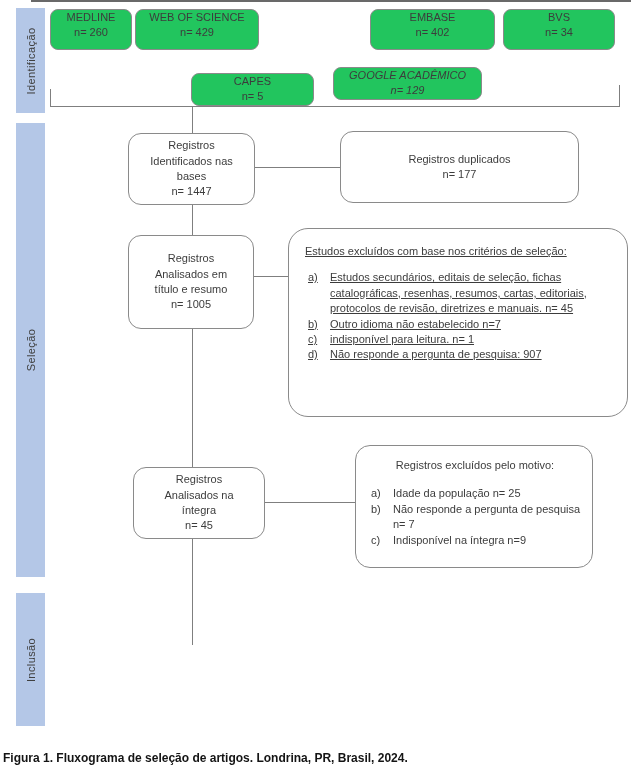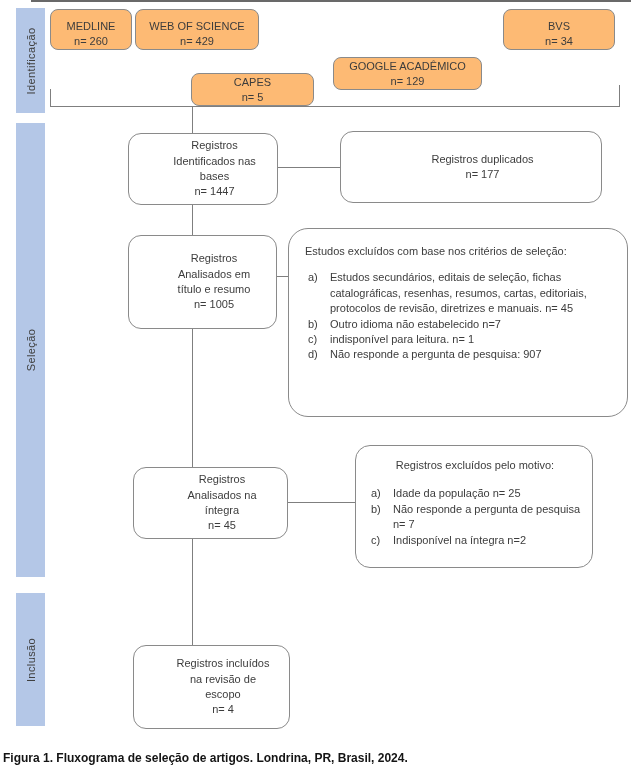--- a/index.html
+++ b/index.html
@@ -15,34 +15,34 @@
   #bar-screening      { top:123px; height:454px; }
   #bar-inclusion      { top:593px; height:133px; }
   .phase-label {
     position:absolute; left:50%; top:50%;
     transform:translate(-50%,-50%) rotate(-90deg);
     white-space:nowrap; font-size:11px; color:#404040; letter-spacing:.4px;
   }
 
   
   .src-box {
-    position:absolute; background:#fdba74; border:1px solid var(--box-border,#8a8a8a);
+    position:absolute; background:#22c55e; border:1px solid var(--box-border,#8a8a8a);
     border-radius:8px; display:flex; flex-direction:column; align-items:center;
-    justify-content:flex-end; font-size:11px; line-height:1.35; color:#3c3c3c; text-align:center;
+    justify-content:flex-start; font-size:11px; line-height:1.35; color:#3c3c3c; text-align:center;
   }
   .flow-box {
     position:absolute; background:#fff; border:1px solid var(--box-border,#8a8a8a);
     border-radius:13px; display:flex; align-items:center; justify-content:center;
-    text-align:center; white-space:pre-line; font-size:11px; line-height:1.4; color:#3c3c3c;padding-left:23px;
+    text-align:center; white-space:pre-line; font-size:11px; line-height:1.4; color:#3c3c3c;
   }
   .detail-box {
     position:absolute; background:#fff; border:1px solid var(--box-border,#8a8a8a);
     font-size:11px; line-height:1.4; color:#3c3c3c; box-sizing:border-box;
   }
-  #box-criteria { left:288px; top:228px; width:340px; height:189px; border-radius:20px; padding:15px 14px 24px 16px; }
+  #box-criteria { left:288px; top:228px; width:340px; height:189px; border-radius:20px; padding:15px 14px 24px 16px;text-decoration:underline; }
   #box-reasons  { left:355px; top:445px; width:238px; height:123px; border-radius:15px; padding:12px 10px 0 12px; }
   .detail-title { }
   #box-reasons .detail-title { text-align:center; }
   .ex-list { margin-top:11px; }
   #box-reasons .ex-list { margin-top:13px; }
   .ex-item { display:flex; }
   .ex-marker { flex:none; width:22px; padding-left:3px; }
   .ex-text { flex:1; }
 
   
@@ -70,30 +70,34 @@
   </div>
 
   <div class="src-box" style="left:50px;top:9px;width:80px;height:39px;">
     <span>MEDLINE</span>
     <span>n= 260</span>
   </div>
   <div class="src-box" style="left:135px;top:9px;width:122px;height:39px;">
     <span>WEB OF SCIENCE</span>
     <span>n= 429</span>
   </div>
+  <div class="src-box" style="left:370px;top:9px;width:123px;height:39px;">
+    <span>EMBASE</span>
+    <span>n= 402</span>
+  </div>
   <div class="src-box" style="left:503px;top:9px;width:110px;height:39px;">
     <span>BVS</span>
     <span>n= 34</span>
   </div>
 
   <div class="src-box" style="left:191px;top:67px;width:121px;height:31px;margin-top:6px;">
     <span>CAPES</span>
     <span>n= 5</span>
   </div>
-  <div class="src-box" style="left:333px;top:57px;width:147px;height:31px;">
+  <div class="src-box" style="left:333px;top:67px;width:147px;height:31px;font-style:italic;">
     <span>GOOGLE ACADÊMICO</span>
     <span>n= 129</span>
   </div>
 
   <div class="hline" style="left:50px;top:106px;width:570px;"></div>
   <div class="vline" style="left:50px;top:89px;height:17px;"></div>
   <div class="vline" style="left:619px;top:85px;height:21px;"></div>
 
   <div class="vline" style="left:192px;top:106px;height:27px;"></div>
   <div class="hline" style="left:253px;top:167px;width:87px;"></div>
@@ -110,24 +114,20 @@
   <div class="flow-box" style="left:340px;top:131px;width:237px;height:70px;">Registros duplicados
 n= 177</div>
   <div class="flow-box" style="left:128px;top:235px;width:124px;height:92px;">Registros
 Analisados em
 título e resumo
 n= 1005</div>
   <div class="flow-box" style="left:133px;top:467px;width:130px;height:70px;">Registros
 Analisados na
 íntegra
 n= 45</div>
-  <div class="flow-box" style="left:133px;top:645px;width:132px;height:82px;">Registros incluídos
-na revisão de
-escopo
-n= 4</div>
 
   <div class="detail-box" id="box-criteria">
     <div class="detail-title">Estudos excluídos com base nos critérios de seleção:</div>
     <div class="ex-list">
       <div class="ex-item">
         <span class="ex-marker">a)</span>
         <span class="ex-text">Estudos secundários, editais de seleção, fichas catalográficas, resenhas, resumos, cartas, editoriais, protocolos de revisão, diretrizes e manuais. n= 45</span>
       </div>
       <div class="ex-item">
         <span class="ex-marker">b)</span>
@@ -150,20 +150,20 @@
       <div class="ex-item">
         <span class="ex-marker">a)</span>
         <span class="ex-text">Idade da população n= 25</span>
       </div>
       <div class="ex-item">
         <span class="ex-marker">b)</span>
         <span class="ex-text">Não responde a pergunta de pesquisa n= 7</span>
       </div>
       <div class="ex-item">
         <span class="ex-marker">c)</span>
-        <span class="ex-text">Indisponível na íntegra n=2</span>
+        <span class="ex-text">Indisponível na íntegra n=9</span>
       </div>
     </div>
   </div>
 
   <div id="caption">Figura 1. Fluxograma de seleção de artigos. Londrina, PR, Brasil, 2024.</div>
 
 </div>
 
 </body></html>

